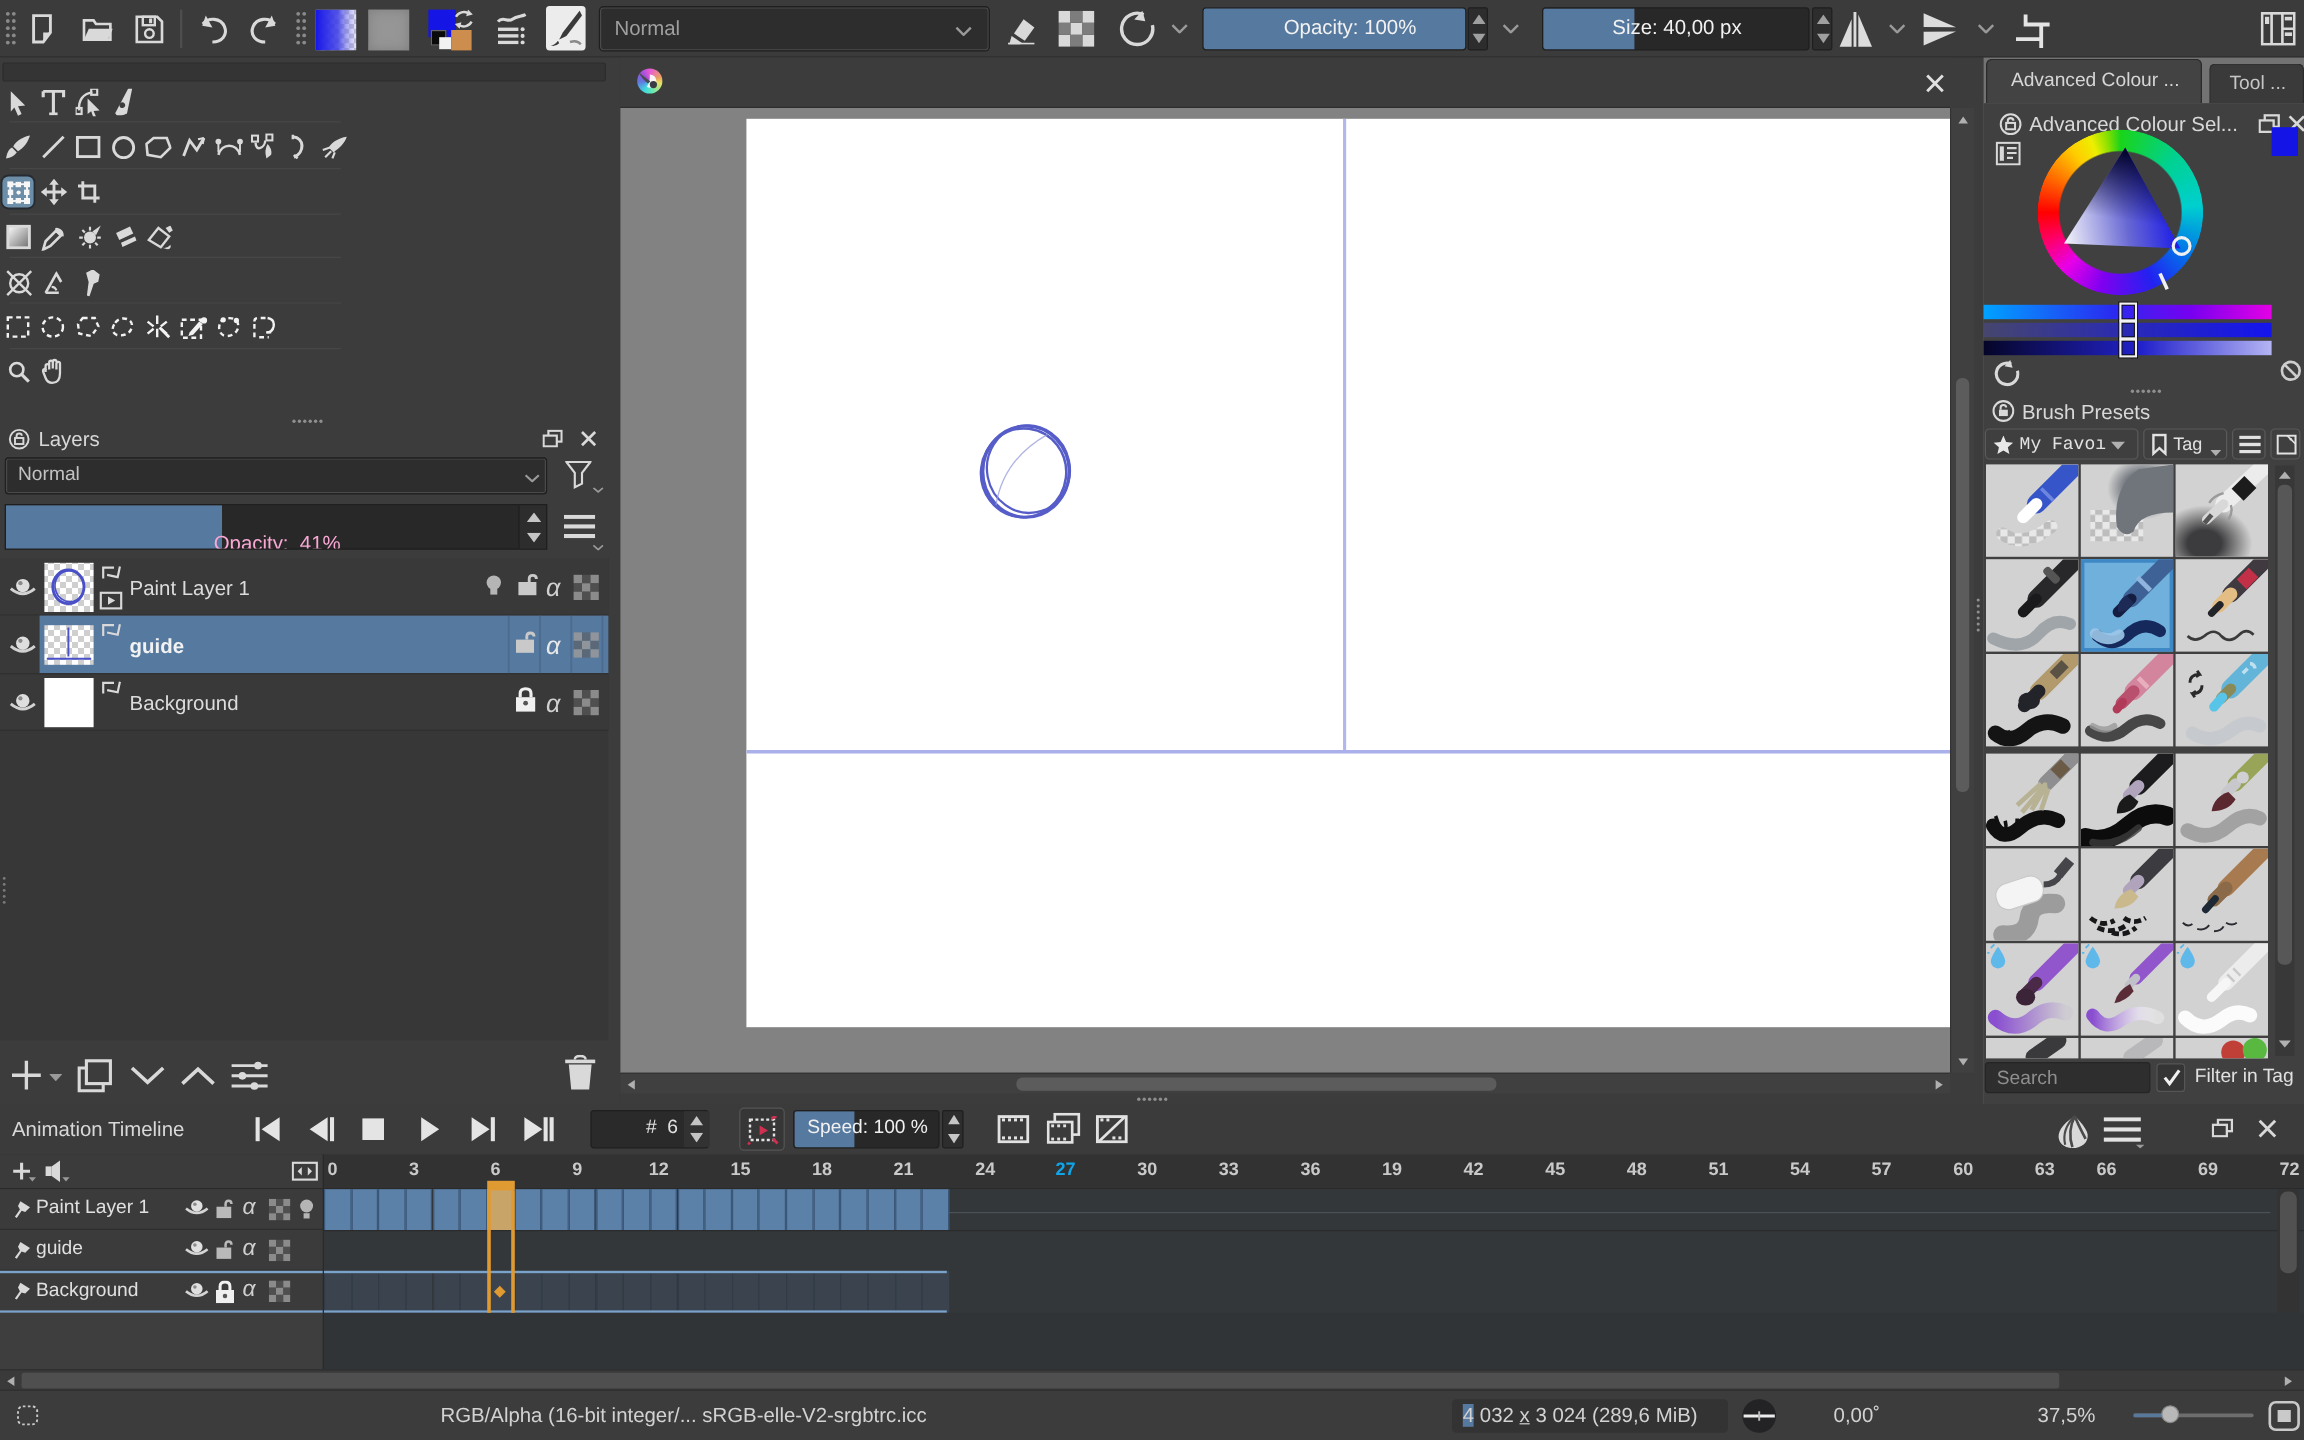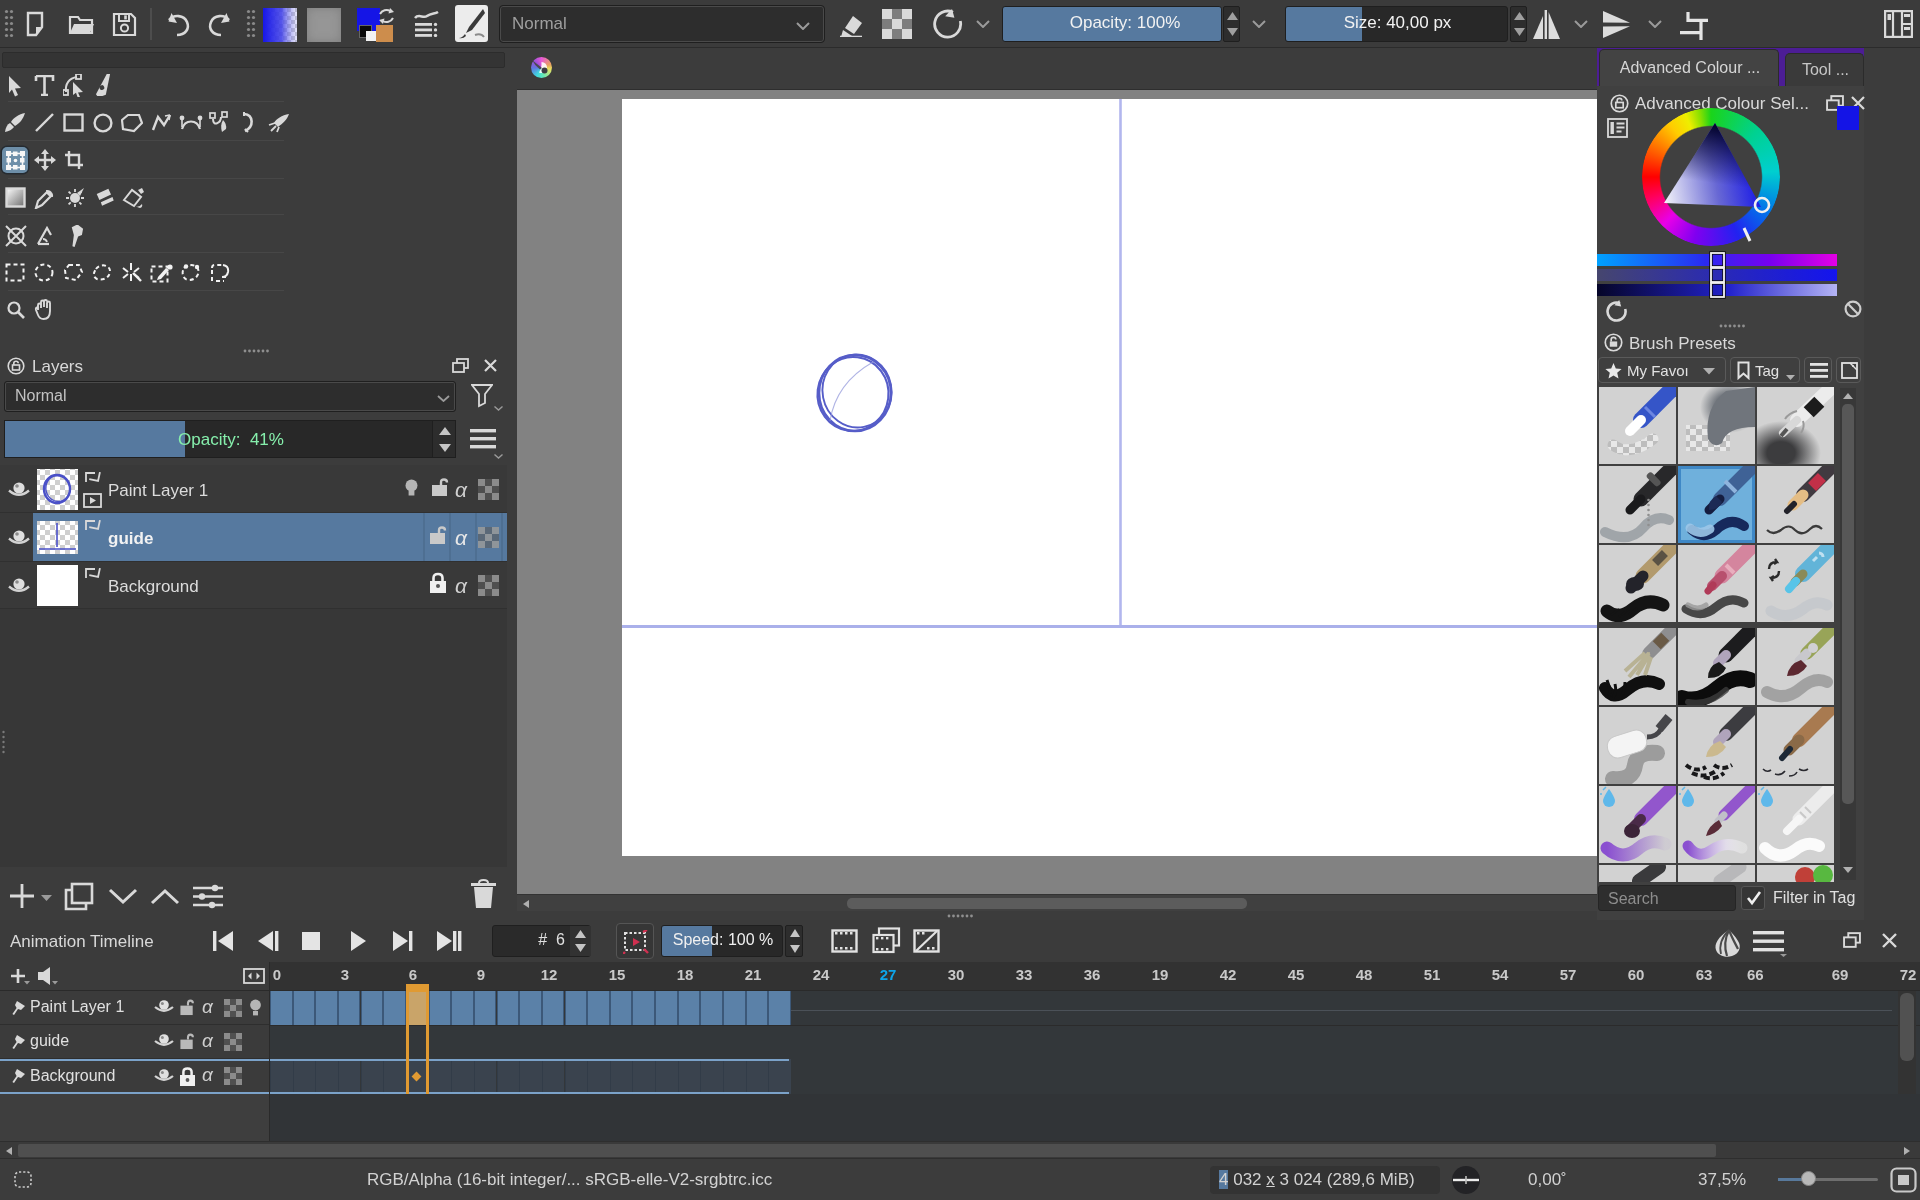--- a/index.html
+++ b/index.html
@@ -438,21 +438,21 @@
     </div>
     <svg class="ic" style="left:471px;top:36px" width="22" height="24" viewBox="0 0 22 24">
       <path d="M1 1 H21 L14 10 V19 L8 22 V10 z" fill="none" stroke="#d9d9d9" stroke-width="1.8"></path>
         </svg>
     <svg class="ic" style="left:494px;top:58px" width="9" height="5">
           <path d="M0.5 0.5 L4.5 4 L8.5 0.5" fill="none" stroke="#9a9a9a" stroke-width="1.4"></path>
         </svg>
 
     <div class="abs" style="left:4px;top:72px;width:452px;height:38px;background:#282828;border:1px solid #1f1f1f;overflow:hidden;">
       <div class="abs" style="left:0;top:0;width:180px;height:38px;background:#56799f;"></div>
-      <div class="abs" style="left:0;top:9px;width:440px;text-align:center;font-size:17px;color:#86efac;padding-left:12px;">Opacity:&nbsp; 41%</div>
+      <div class="abs" style="left:0;top:22px;width:440px;text-align:center;font-size:17px;color:#f9a8d4;padding-left:12px;">Opacity:&nbsp; 41%</div>
       <div class="abs" style="left:427px;top:0;width:24px;height:38px;background:#2d2d2d;border-left:1px solid #1f1f1f;">
         <svg class="ic" style="left:6px;top:6px" width="12" height="8">
               <path d="M6 0 L12 8 H0 z" fill="#c5c5c5"></path>
             </svg>
         <svg class="ic" style="left:6px;top:23px" width="12" height="8">
               <path d="M6 8 L12 0 H0 z" fill="#c5c5c5"></path>
             </svg>
       </div>
     </div>
     <svg class="ic" style="left:470px;top:81px" width="26" height="20">
@@ -647,21 +647,21 @@
       <circle cx="2" cy="2" r="1.4"></circle>
           <circle cx="6.5" cy="2" r="1.4"></circle>
           <circle cx="11" cy="2" r="1.4"></circle>
       <circle cx="15.5" cy="2" r="1.4"></circle>
           <circle cx="20" cy="2" r="1.4"></circle>
           <circle cx="24.5" cy="2" r="1.4"></circle>
         </g>
       </svg>
 </div>
 
-<div class="abs" id="rightdock" style="left:1597px;top:48px;width:267px;height:872px;background:#4c1d95;">
+<div class="abs" id="rightdock" style="left:1653px;top:48px;width:267px;height:872px;background:#737373;">
 
   <div class="abs" style="left:2px;top:1px;width:180px;height:37px;background:#434343;border:1px solid #2b2b2b;border-bottom:none;border-radius:5px 5px 0 0;">
     <div class="abs" style="left:0;top:9px;width:180px;text-align:center;font-size:16px;color:#d6d6d6;">Advanced Colour ...</div>
   </div>
   <div class="abs" style="left:188px;top:5px;width:79px;height:33px;background:#3a3a3a;border:1px solid #2b2b2b;border-bottom:none;border-radius:5px 5px 0 0;">
     <div class="abs" style="left:0;top:7px;width:79px;text-align:center;font-size:16px;color:#c6c6c6;">Tool ...</div>
   </div>
   <div class="abs" style="left:0;top:38px;width:267px;height:834px;background:#404040;"></div>
 
   <svg class="ic" style="left:13px;top:46px" width="19" height="19" viewBox="0 0 18 18">
@@ -744,21 +744,21 @@
         </g>
       </svg>
 
   <svg class="ic" style="left:7px;top:285px" width="19" height="19" viewBox="0 0 18 18">
     <circle cx="9" cy="9" r="7.8" fill="none" stroke="#d9d9d9" stroke-width="1.6"></circle>
     <rect x="5.5" y="8" width="7" height="5" fill="#d9d9d9"></rect>
     <path d="M6.8 8 V6.2 q0-2 2.2-2 q2.2 0 2.2 2" fill="none" stroke="#d9d9d9" stroke-width="1.6"></path>
       </svg>
   <div class="abs" style="left:32px;top:286px;font-size:17px;color:#d8d8d8;">Brush Presets</div>
 
-  <div class="abs" style="left:1px;top:309px;width:128px;height:26px;background:#3f3f3f;border:1px solid #5a5a5a;border-radius:4px;">
+  <div class="abs" style="left:1px;top:309px;width:128px;height:26px;background:#3f3f3f;border:1px solid #5a5a5a;border-radius:4px;font-family:Liberation Mono, monospace;">
     <svg class="ic" style="left:6px;top:5px" width="17" height="16" viewBox="0 0 17 16">
       <path d="M8.5 0 L10.8 5.4 L16.6 5.9 L12.2 9.7 L13.5 15.4 L8.5 12.4 L3.5 15.4 L4.8 9.7 L0.4 5.9 L6.2 5.4 z" fill="#e8e8e8"></path>
         </svg>
     <div class="abs" style="left:28px;top:4px;font-size:15px;color:#e2e2e2;">My Favoı</div>
     <svg class="ic" style="left:104px;top:10px" width="12" height="7">
           <path d="M0 0 L6 6.5 L12 0 z" fill="#b0b0b0"></path>
         </svg>
   </div>
   <div class="abs" style="left:133px;top:309px;width:70px;height:26px;background:#3f3f3f;border:1px solid #5a5a5a;border-radius:4px;">
     <svg class="ic" style="left:6px;top:3px" width="13" height="19" viewBox="0 0 13 19">

